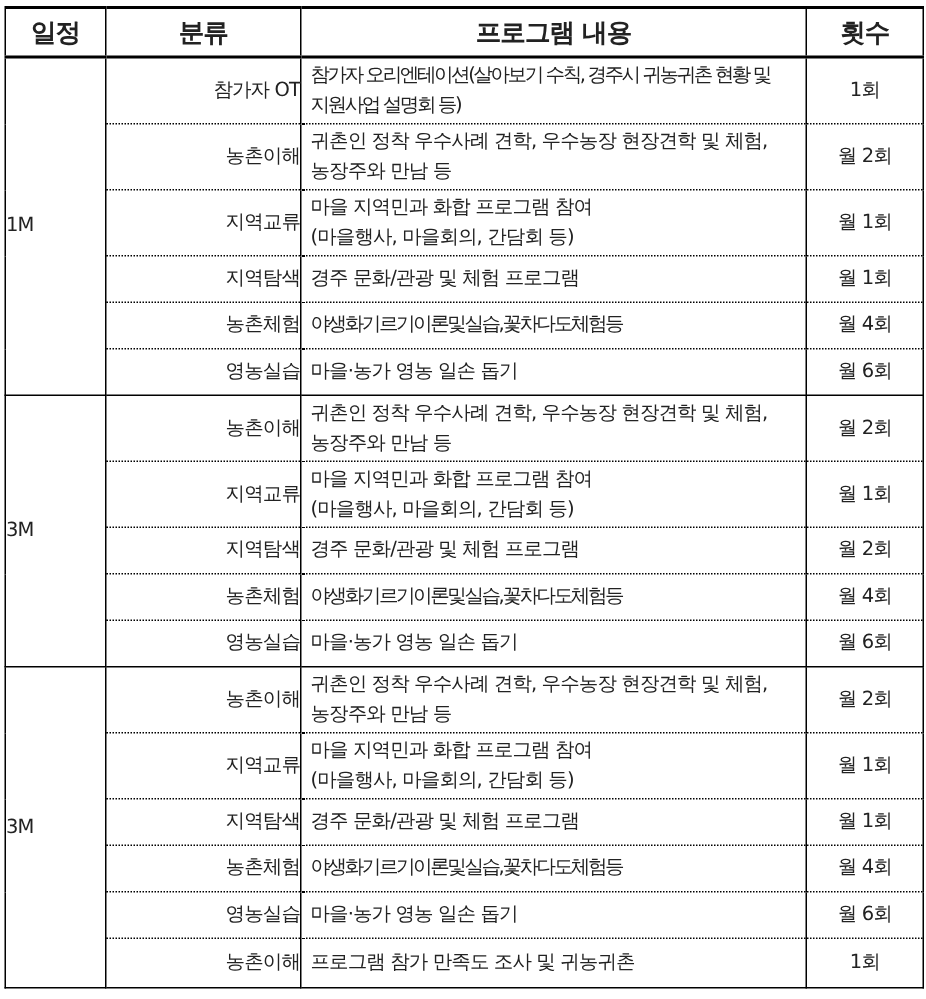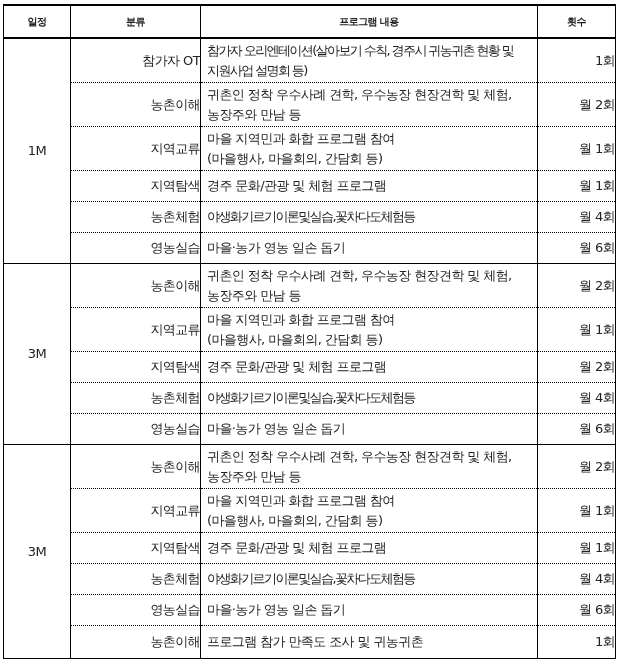--- a/index.html
+++ b/index.html
@@ -26,52 +26,51 @@
       letter-spacing: -0.6px;
     }
     table.program col.c-sched { width: 67px; }
     table.program col.c-cat { width: 130px; }
     table.program col.c-content { width: 337px; }
     table.program col.c-count { width: 78px; }
 
     table.program th {
       height: 31px;
       font-weight: bold;
-      font-size: 10px;
+      font-size: 17px;
       color: #222;
       text-align: center;
       border-top: 2px solid #000;
       border-bottom: 2px solid #000;
       border-left: 1.5px solid #000;
       border-right: 1.5px solid #000;
       padding: 0;
       margin-top: 29px;
     }
     table.program td {
       border-left: 1.5px solid #000;
       border-right: 1.5px solid #000;
       border-bottom: 1px dotted #000;
       padding: 0;
       vertical-align: middle;
       line-height: 20px;
     }
     table.program td.sched {
-      text-align: center;
       border-bottom: 1.5px solid #000;
     }
     table.program td.cat {
       text-align: right;
     }
     table.program td.content {
       text-align: left;
       padding-left: 6px;
       padding-right: 21px;
     }
     table.program td.count {
-      text-align: right;
+      text-align: center;
     }
     table.program tr.group-end td {
       border-bottom: 1.5px solid #000;
     }
     table.program tr.r2 td { height: 43px; }
     table.program tr.r1 td { height: 30px; }
     table.program tr.last td { height: 32px; }
     .compressed {
       letter-spacing: -1.6px;
     }

